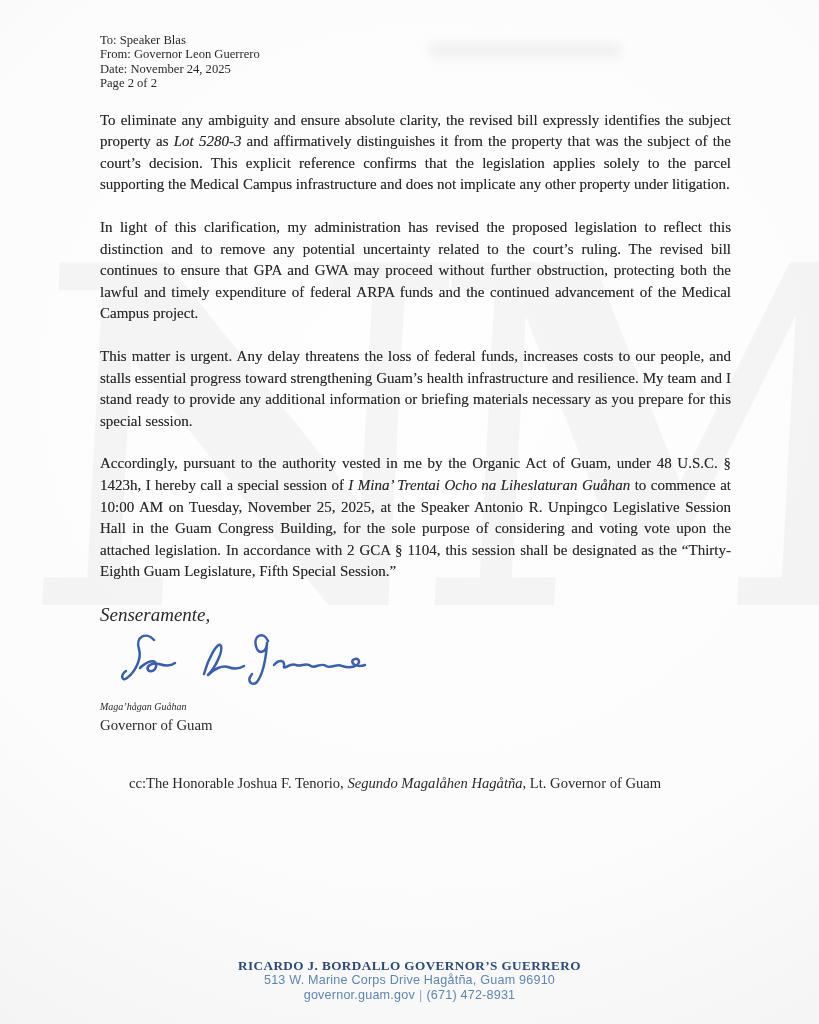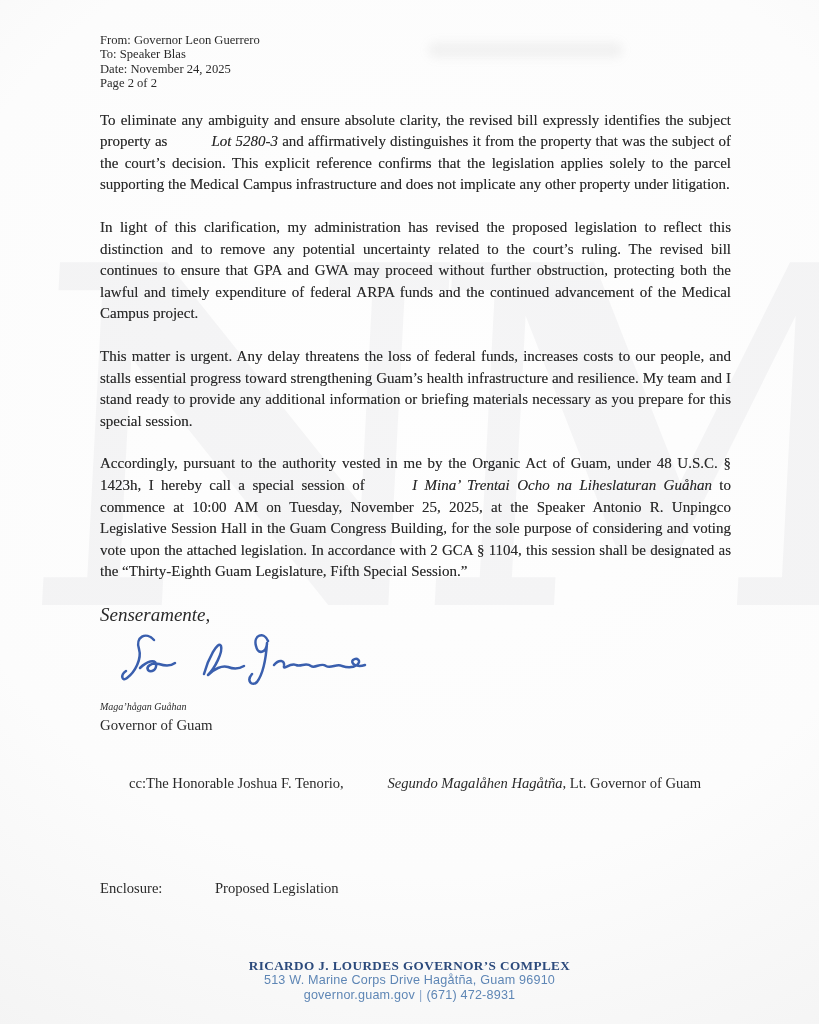--- a/index.html
+++ b/index.html
@@ -21,21 +21,21 @@
     background:rgba(130,130,135,0.09);filter:blur(5px);border-radius:8px;
   }
   .content{position:absolute;left:100px;top:33px;width:631px;}
   .memo-header{font-size:12.6px;line-height:14.4px;}
   .memo-header div{white-space:nowrap;}
   .body-text{margin-top:19px;}
   .para{
     font-size:15px;line-height:21.6px;text-align:justify;margin:0 0 21px 0;
     text-shadow:0 0 0.5px rgba(42,42,42,0.5);
   }
-  .it{font-style:italic;margin-left:40px;}
+  .it{font-style:italic;}
   .valediction{font-style:italic;font-size:19px;margin-top:21px;}
   .signature{display:block;margin:2px 0 0 16px;}
   .sig-stroke{fill:none;stroke:#3a5fae;stroke-width:2.5;stroke-linecap:round;stroke-linejoin:round;}
   .sender-name{font-weight:bold;font-size:15.2px;letter-spacing:0.4px;margin-top:3px;}
   .sender-title-ch{font-style:italic;font-size:10px;line-height:18px;margin-top:12px;}
   .sender-title-en{font-size:14.8px;line-height:18px;}
   .cc-row{display:flex;font-size:14.6px;margin-top:41px;}
   .cc-label{width:46px;flex:none;text-align:right;}
   .enclosure-row{display:flex;font-size:14.6px;margin-top:88px;}
   .enclosure-label{width:115px;flex:none;}
@@ -56,22 +56,22 @@
 <body>
 
 <div class="scan">
 
   <div class="watermark">NM</div>
   <div class="smudge"></div>
 
   <div class="content">
 
     <div class="memo-header">
+      <div>To: Speaker Blas</div>
       <div>From: Governor Leon Guerrero</div>
-      <div>To: Speaker Blas</div>
       <div>Date: November 24, 2025</div>
       <div>Page 2 of 2</div>
     </div>
 
     <div class="body-text">
       <p class="para"><span>To eliminate any ambiguity and ensure absolute clarity, the revised bill expressly identifies the subject property as </span><span class="it">Lot 5280-3</span><span> and affirmatively distinguishes it from the property that was the subject of the court’s decision. This explicit reference confirms that the legislation applies solely to the parcel supporting the Medical Campus infrastructure and does not implicate any other property under litigation.</span></p>
       <p class="para"><span>In light of this clarification, my administration has revised the proposed legislation to reflect this distinction and to remove any potential uncertainty related to the court’s ruling. The revised bill continues to ensure that GPA and GWA may proceed without further obstruction, protecting both the lawful and timely expenditure of federal ARPA funds and the continued advancement of the Medical Campus project.</span></p>
       <p class="para"><span>This matter is urgent. Any delay threatens the loss of federal funds, increases costs to our people, and stalls essential progress toward strengthening Guam’s health infrastructure and resilience. My team and I stand ready to provide any additional information or briefing materials necessary as you prepare for this special session.</span></p>
       <p class="para"><span>Accordingly, pursuant to the authority vested in me by the Organic Act of Guam, under 48 U.S.C. § 1423h, I hereby call a special session of </span><span class="it">I Mina’ Trentai Ocho na Liheslaturan Guåhan</span><span> to commence at 10:00 AM on Tuesday, November 25, 2025, at the Speaker Antonio R. Unpingco Legislative Session Hall in the Guam Congress Building, for the sole purpose of considering and voting vote upon the attached legislation. In accordance with 2 GCA § 1104, this session shall be designated as the “Thirty-Eighth Guam Legislature, Fifth Special Session.”</span></p>
     </div>
@@ -87,28 +87,24 @@
     </svg>
 
     <div class="sender-title-ch">Maga’hågan Guåhan</div>
     <div class="sender-title-en">Governor of Guam</div>
 
     <div class="cc-row">
       <span class="cc-label">cc:</span>
       <span><span>The Honorable Joshua F. Tenorio, </span><span class="it">Segundo Magalåhen Hagåtña</span><span>, Lt. Governor of Guam</span></span>
     </div>
 
-    <div class="enclosure-row">
-      <span class="enclosure-label">Enclosure:</span>
-      <span>Proposed Legislation</span>
-    </div>
 
   </div>
 
   <div class="footer">
-    <div class="footer-complex">RICARDO J. LOURDES GOVERNOR’S COMPLEX</div>
+    <div class="footer-complex">RICARDO J. BORDALLO GOVERNOR’S GUERRERO</div>
     <div class="footer-address">513 W. Marine Corps Drive Hagåtña, Guam 96910</div>
     <div class="footer-contact">
       <span>governor.guam.gov</span><span class="footer-sep">|</span><span>(671) 472-8931</span>
     </div>
   </div>
 
 </div>
 
 </body></html>

